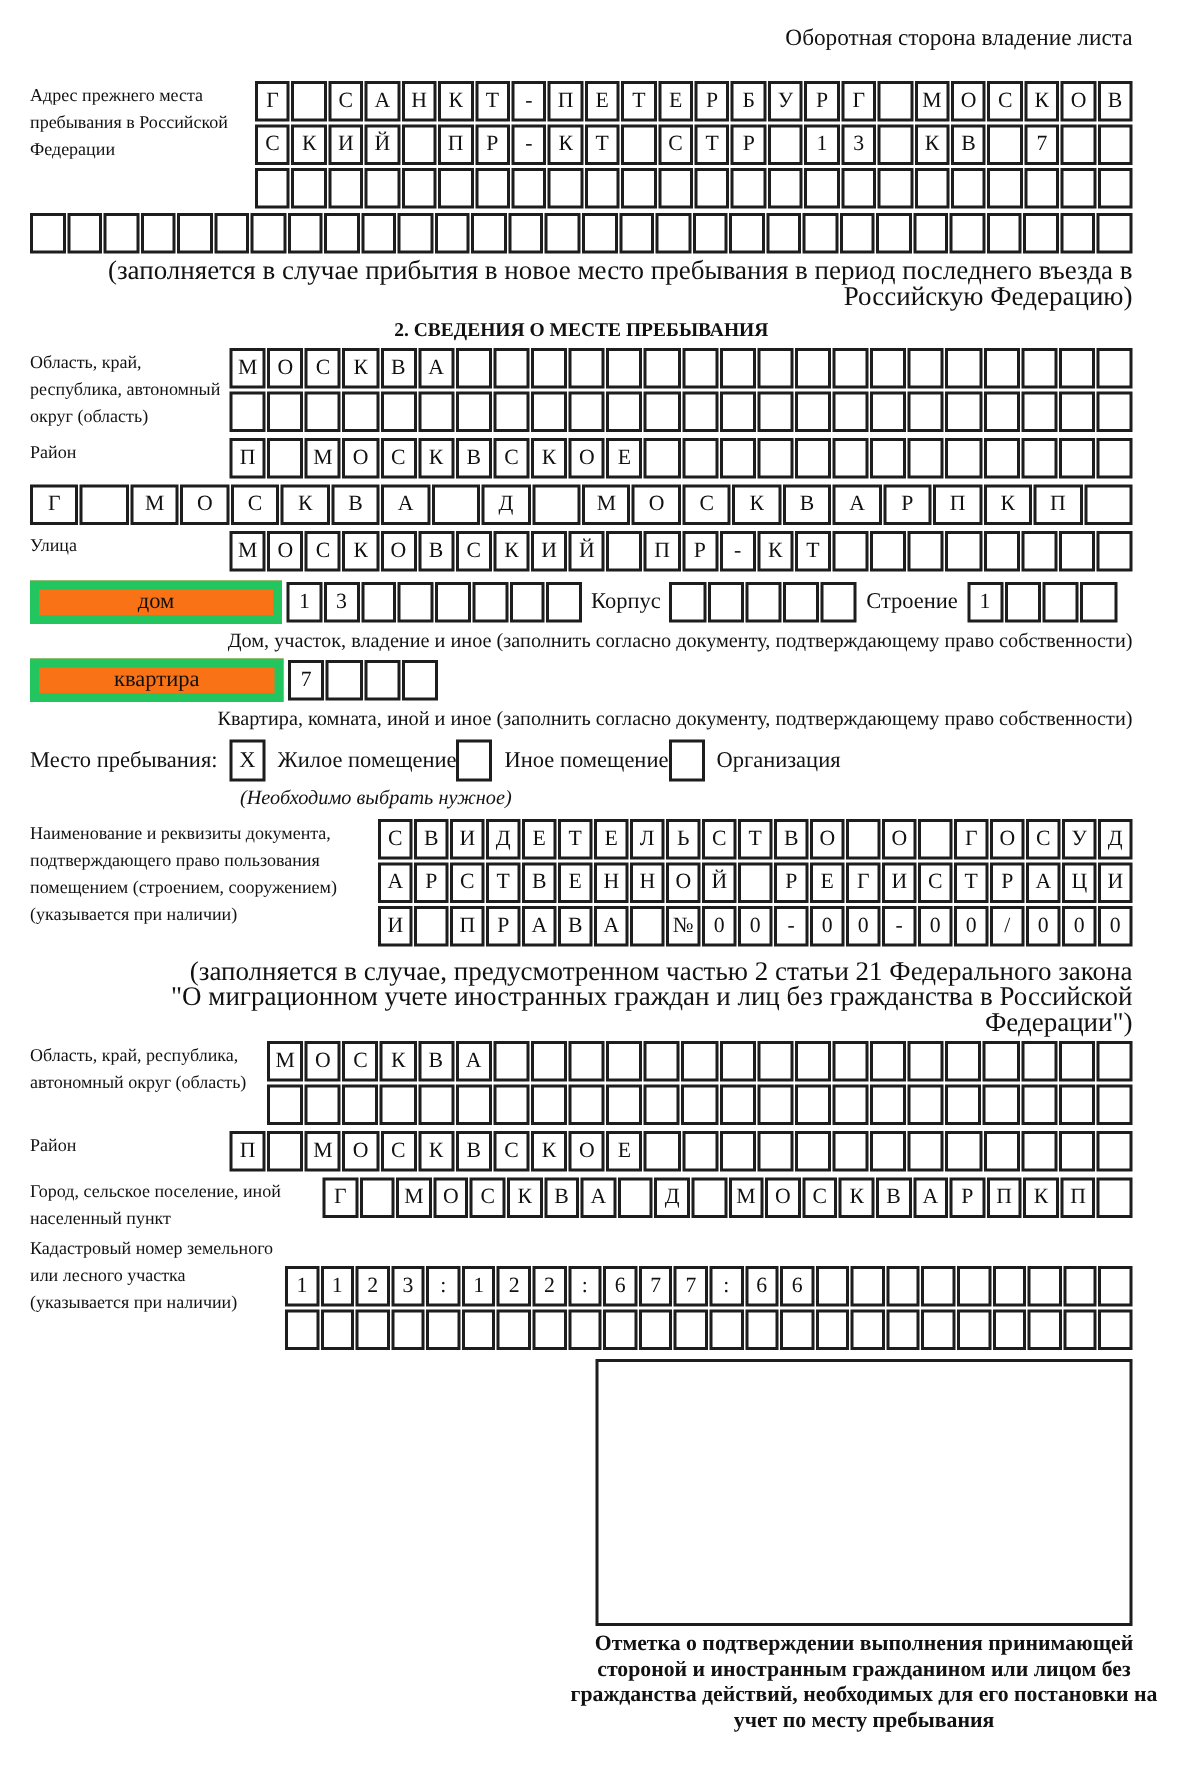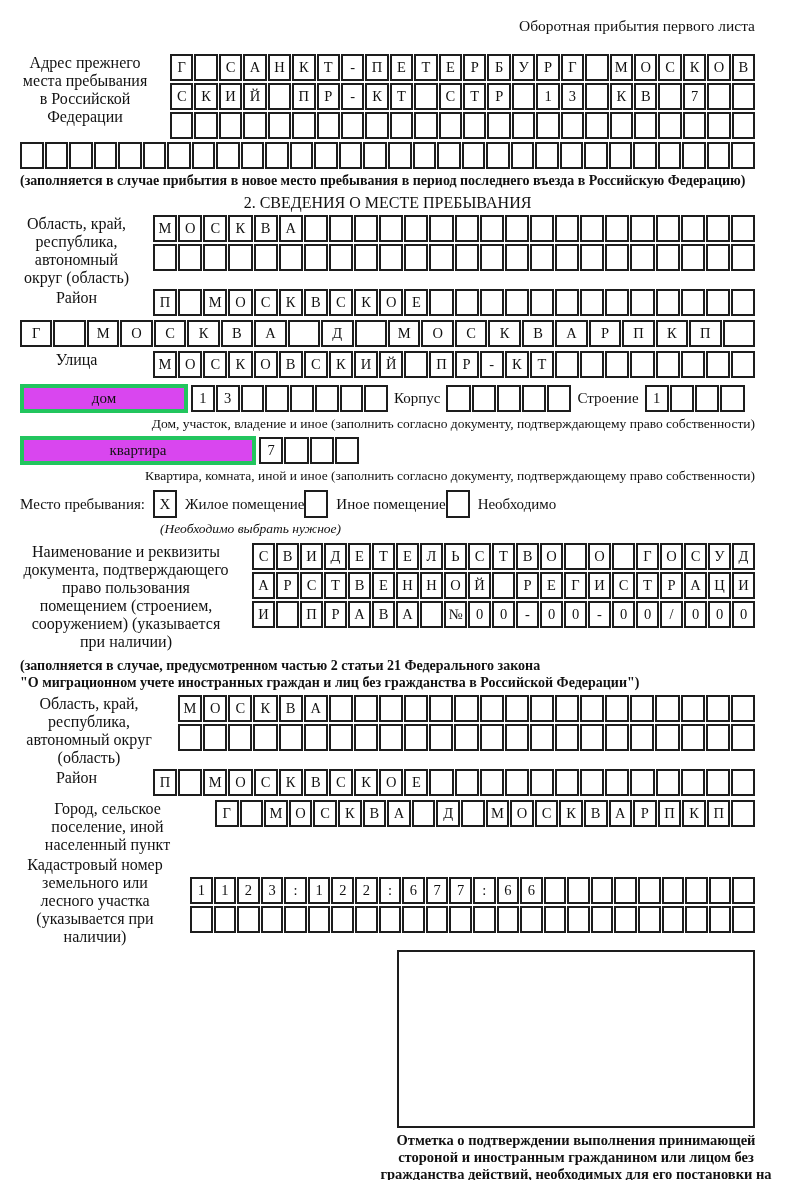--- a/index.html
+++ b/index.html
@@ -8,41 +8,41 @@
     width:800px; height:1180px;
     font-family:"Liberation Serif", serif;
     color:#111;
     overflow:hidden;
   }
   .page { padding:16px 45px 0 20px; width:800px; }
 
   .top-title { text-align:right; font-size:15.5px; line-height:20px; }
 
   .frow { display:flex; align-items:flex-start; margin-top:2px; }
-  .flabel { flex:0 0 auto; font-size:16px; line-height:18px; padding-right:20px;text-align:center; }
+  .flabel { flex:0 0 auto; font-size:12px; line-height:18px; padding-right:6px; }
   .w150 { width:150px; } .w133 { width:133px; } .w192 { width:192px; }
   .w232 { width:232px; } .w158 { width:158px; } .w170 { width:170px; } .w195 { width:195px; }
 
   .rowstack { flex:1 1 auto; min-width:0; }
   .cells { display:flex; gap:1px; margin-bottom:2px; flex:1 1 auto; min-width:0; }
   .rowstack .cells { width:100%; }
   .cell {
     flex:1 1 0; min-width:0; height:27px;
     border:2px solid #1d1d1d; background:#fff;
     display:flex; align-items:center; justify-content:center;
     font-size:14.5px; font-family:"Liberation Serif", serif;
   }
-  .note { font-size:14px; text-align:left; margin-top:3px; line-height:17px;font-weight:bold; }
+  .note { font-size:18px; text-align:right; margin-top:3px; line-height:17px; }
   .note-left { font-size:13.5px; text-align:right; margin-top:2px; line-height:17px; }
-  .sect-title { font-weight:normal; font-size:16px; text-align:center; margin-top:4px; line-height:20px; }
+  .sect-title { font-weight:bold; font-size:13px; text-align:center; margin-top:4px; line-height:20px; }
 
   .bigbox {
-    border:4px solid #22c55e; height:29px;
+    border:6px solid #22c55e; height:29px;
     display:flex; align-items:center; justify-content:center;
-    font-size:15px; background:#d946ef; flex:0 0 auto;
+    font-size:15px; background:#f97316; flex:0 0 auto;
   }
   .inline-lbl { font-size:15px; line-height:29px; padding:0 6px; flex:0 0 auto;text-align:center; }
   .domrow { display:flex; align-items:center; margin-top:4px; }
   .domrow .cells { margin-bottom:0; }
   .fix197 { flex:0 0 197px; margin-left:3px; }
   .fix125 { flex:0 0 125px; }
   .fix100 { flex:0 0 100px; }
 
   .stay-row { display:flex; align-items:center; margin-top:6px; font-size:15px; }
   .chk {
@@ -62,21 +62,21 @@
   .stamp-note {
     width:400px; margin-left:356px; margin-top:4px;
     text-align:center; font-size:14.5px; line-height:17px; font-weight:bold;
   }
 </style>
 </head>
 <body>
 
 <div class="page">
 
-  <div class="top-title">Оборотная прибытия первого листа</div>
+  <div class="top-title">Оборотная сторона владение листа</div>
 
   <div class="frow" style="margin-top:18px">
     <div class="flabel w150">Адрес прежнего места пребывания в Российской Федерации</div>
     <div class="rowstack">
       <div class="cells">
           <span class="cell">Г</span>
           <span class="cell"></span>
           <span class="cell">С</span>
           <span class="cell">А</span>
           <span class="cell">Н</span>
@@ -359,38 +359,38 @@
     <div class="cells fix100">
         <span class="cell">1</span>
         <span class="cell"></span>
         <span class="cell"></span>
         <span class="cell"></span>
       </div>
   </div>
   <div class="note-left">Дом, участок, владение и иное (заполнить согласно документу, подтверждающему право собственности)</div>
 
   <div class="domrow">
-    <div class="bigbox" style="width:236px">квартира</div>
+    <div class="bigbox" style="width:169px">квартира</div>
     <div class="cells fix100" style="margin-left:3px">
         <span class="cell">7</span>
         <span class="cell"></span>
         <span class="cell"></span>
         <span class="cell"></span>
       </div>
   </div>
   <div class="note-left">Квартира, комната, иной и иное (заполнить согласно документу, подтверждающему право собственности)</div>
 
   <div class="stay-row">
     <span style="padding-right:8px">Место пребывания:</span>
     <span class="chk">X</span>
     <span class="opt-label">Жилое помещение</span>
     <span class="chk"></span>
     <span class="opt-label">Иное помещение</span>
     <span class="chk"></span>
-    <span class="opt-label">Необходимо</span>
+    <span class="opt-label">Организация</span>
   </div>
   <div class="necess">(Необходимо выбрать нужное)</div>
 
   <div class="frow" style="margin-top:6px">
     <div class="flabel w232">Наименование и реквизиты документа, подтверждающего право пользования помещением (строением, сооружением) (указывается при наличии)</div>
     <div class="rowstack">
       <div class="cells">
           <span class="cell">С</span>
           <span class="cell">В</span>
           <span class="cell">И</span>

